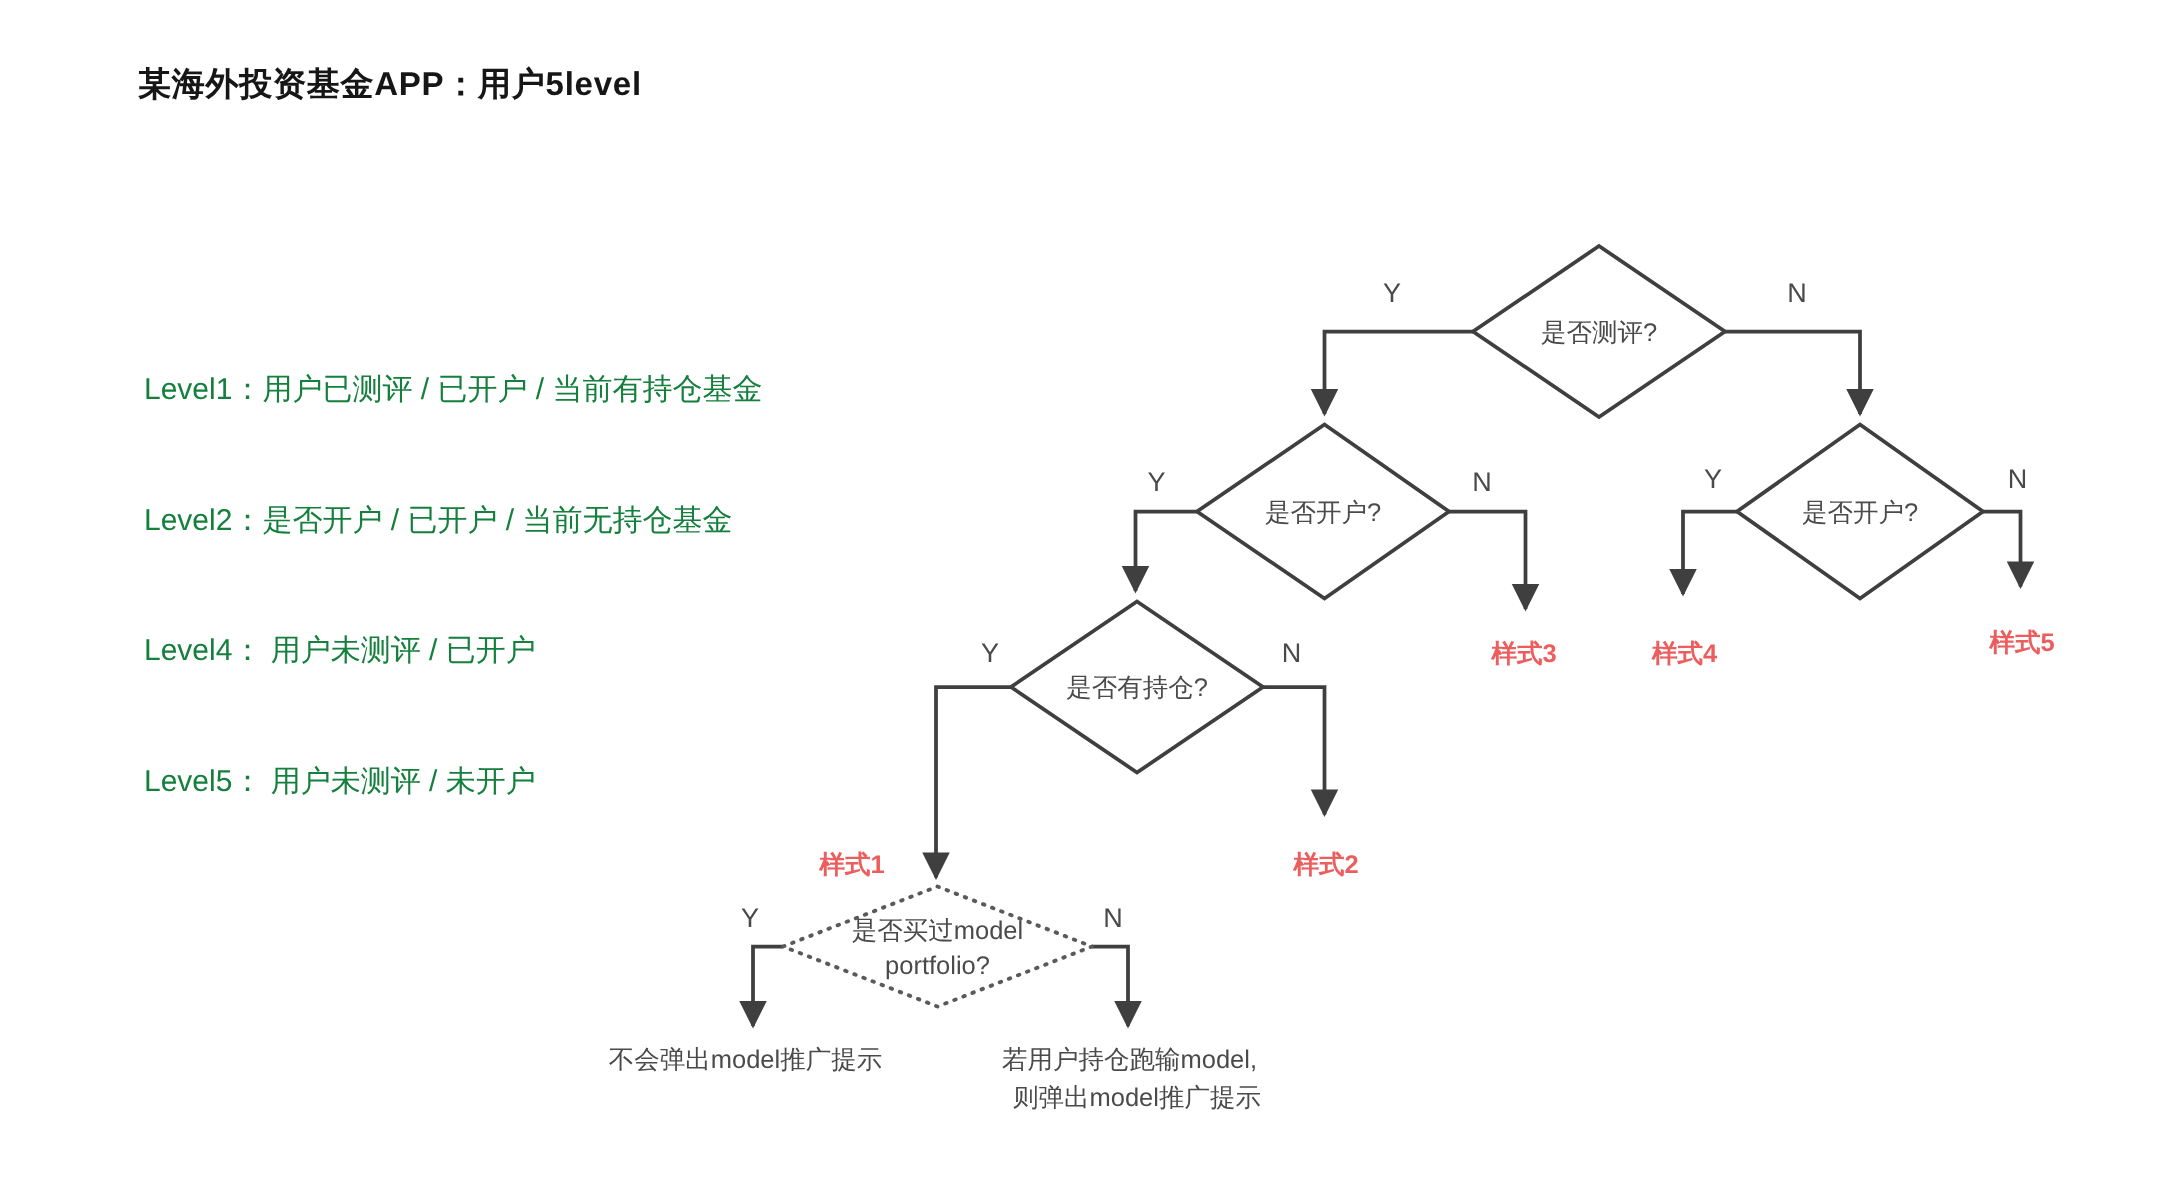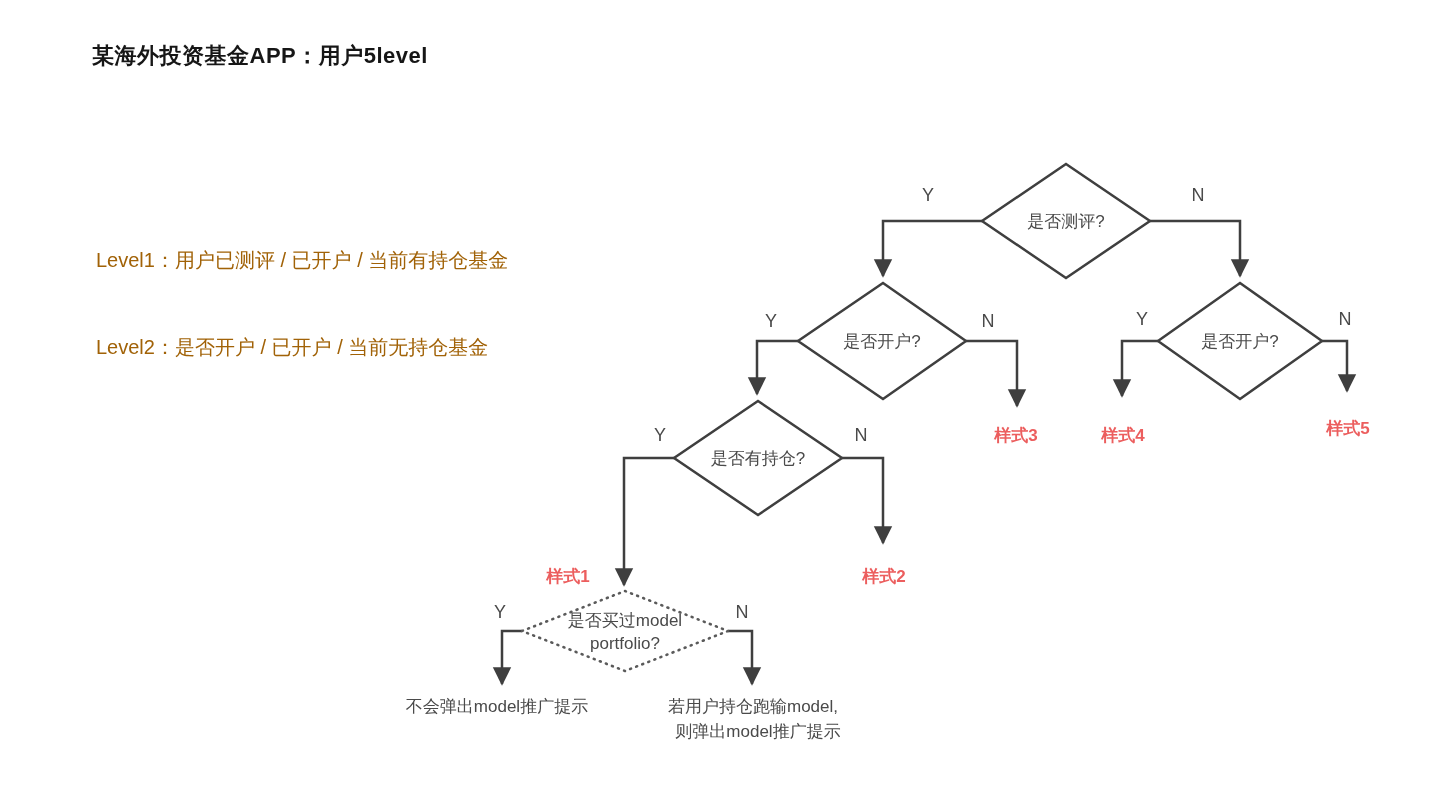--- a/index.html
+++ b/index.html
@@ -11,21 +11,21 @@
     font-family:"Liberation Sans", sans-serif;
     border-radius:25px;
   }
   .page-title{
     position:absolute;left:92px;top:41px;
     font-size:22px;font-weight:700;color:#161616;
     letter-spacing:.5px;
   }
   .levels{
     position:absolute;left:96px;top:188px;
-    font-size:20px;line-height:29px;color:#a16207;
+    font-size:20px;line-height:29px;color:#15803d;
     white-space:pre;
   }
   svg.flowchart{position:absolute;left:0;top:0;}
   .edge{fill:none;stroke:#3f3f3f;stroke-width:2.5;}
   .diamond{fill:#ffffff;stroke:#3f3f3f;stroke-width:2.5;stroke-linejoin:miter;}
   .diamond-dotted{
     fill:#ffffff;stroke:#5a5a5a;stroke-width:2.6;
     stroke-dasharray:1 5.5;stroke-linecap:round;
   }
   text{font-family:"Liberation Sans", sans-serif;}
@@ -37,20 +37,22 @@
 </head>
 <body>
 
 <div class="page">
 
   <div class="page-title">某海外投资基金APP：用户5level</div>
 
   <div class="levels">
     <div>Level1：用户已测评 / 已开户 / 当前有持仓基金</div>
     <div>Level2：是否开户 / 已开户 / 当前无持仓基金</div>
+    <div>Level4： 用户未测评 / 已开户</div>
+    <div>Level5： 用户未测评 / 未开户</div>
   </div>
 
   <svg class="flowchart" width="1440" height="790" viewBox="0 0 1440 790" xmlns="http://www.w3.org/2000/svg">
     <defs>
       <marker id="arrow" viewBox="0 0 12 12" refX="10.5" refY="6" markerWidth="8" markerHeight="8" orient="auto">
         <path d="M0.5,0.5 L11.5,6 L0.5,11.5 Z" fill="#3f3f3f"></path>
       </marker>
     </defs>
 
     <path class="edge" d="M 982 221 H 883 V 276" marker-end="url(#arrow)"></path>

